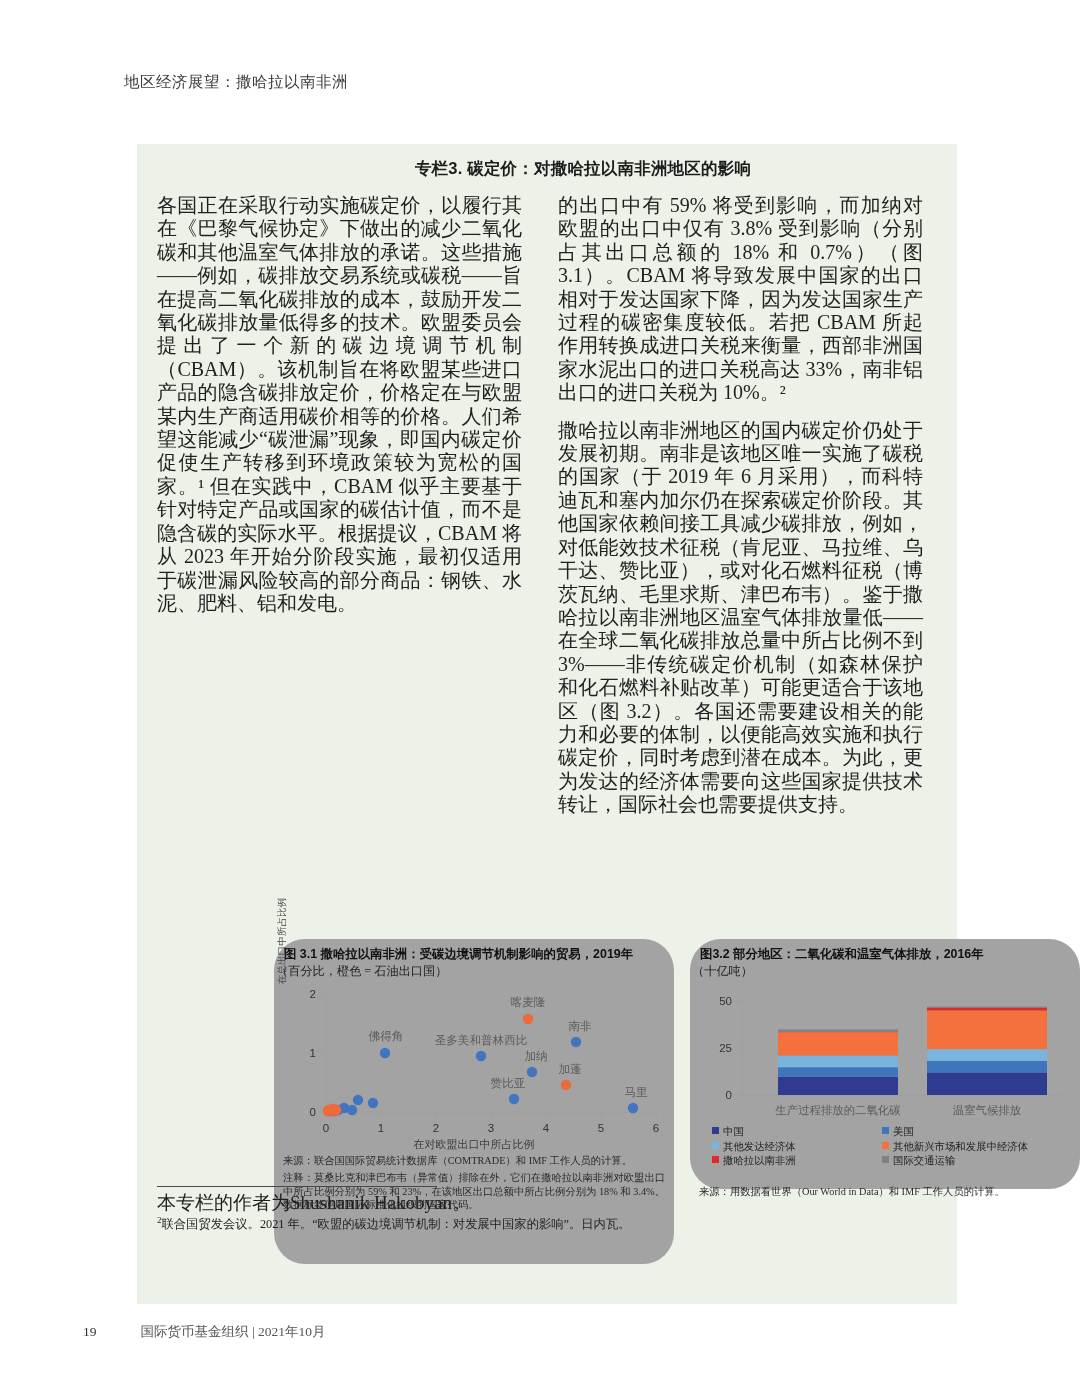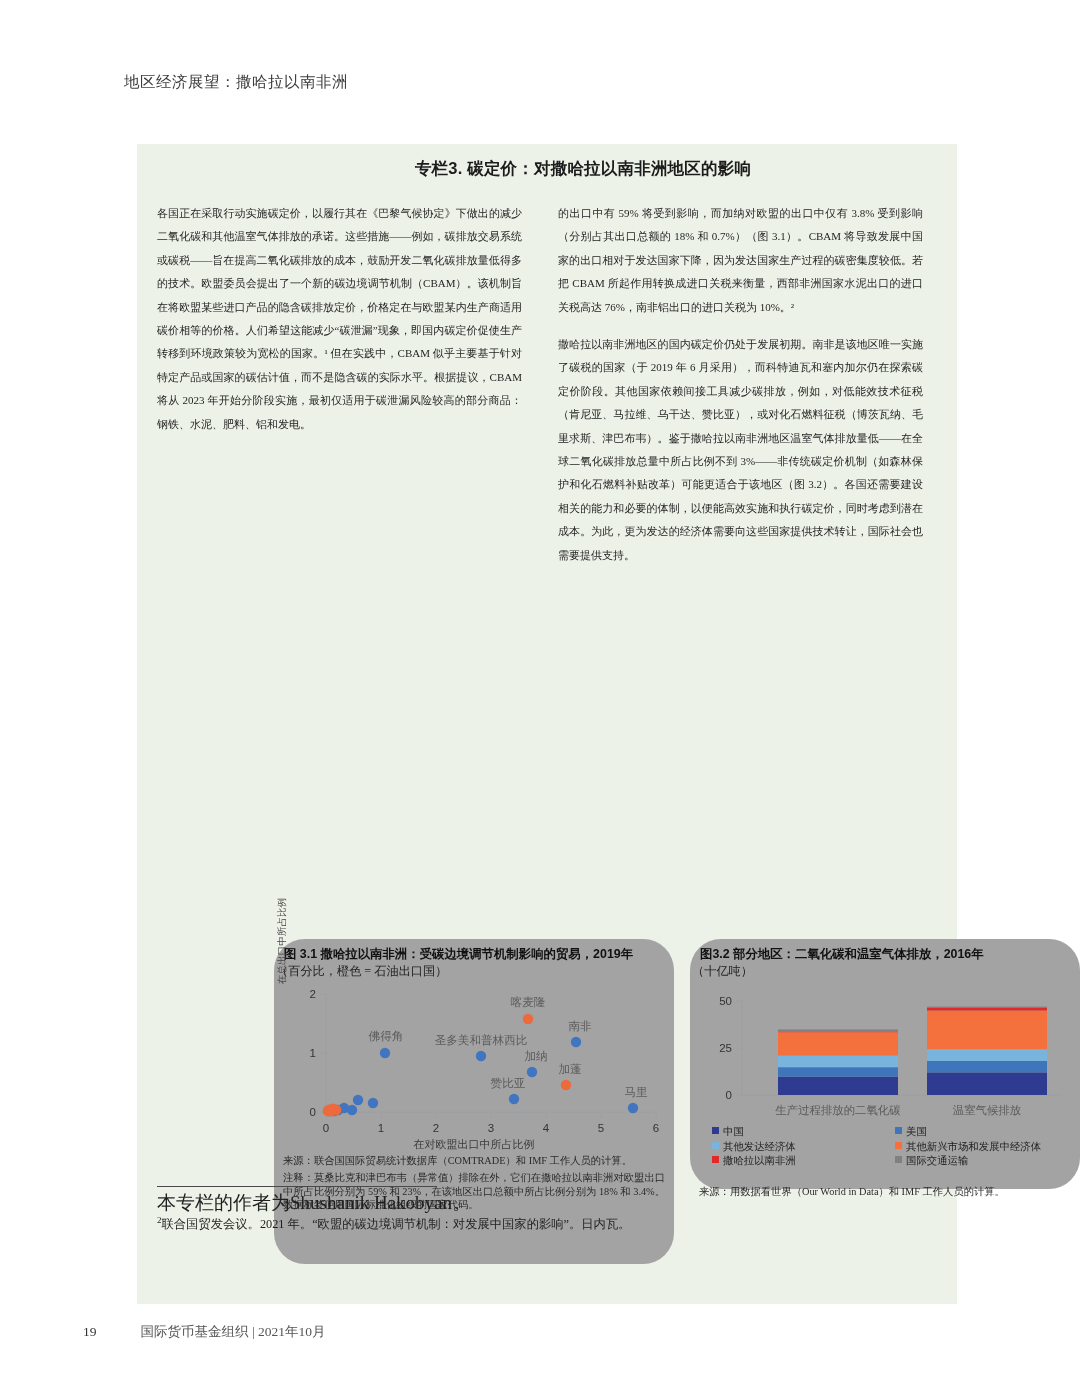--- a/index.html
+++ b/index.html
@@ -32,22 +32,22 @@
     font-weight:bold;font-size:16.5px;color:#1c1c1c;
     letter-spacing:.2px;
     padding-left:36px;
   }
 
   
   .cols{
     position:absolute;left:0;top:50px;width:100%;height:600px;
   }
   .col{
-    position:absolute;top:8px;width:365px;
-    font-size:11px;line-height:23.4px;
+    position:absolute;top:0;width:365px;
+    font-size:20px;line-height:23.4px;
     text-align:justify;text-justify:inter-ideograph;
     color:#1f1f1f;
   }
   .col.left{left:20px;}
   .col.right{left:421px;}
   .col p{margin:0 0 14px 0;}
   sup{font-size:10px;vertical-align:super;line-height:0;}
 
   
   .fig{
@@ -87,21 +87,21 @@
   }
 
   
   .bar-wrap{position:relative;width:390px;height:140px;margin-top:3px;}
   .legend{
     position:relative;width:390px;margin-top:2px;
     font-size:10.4px;color:#222;line-height:14.5px;
   }
   .legend-col{position:absolute;top:0;}
   .legend-col.a{left:22px;}
-  .legend-col.b{left:205px;}
+  .legend-col.b{left:192px;}
   .lg-item{white-space:nowrap;}
   .sw{display:inline-block;width:7px;height:7px;margin-right:4px;vertical-align:1px;}
 
   
   .fn-rule{
     position:absolute;left:20px;top:1042px;width:280px;
     border-top:1px solid #4a4a4a;
   }
   .fn-block{
     position:absolute;left:20px;top:1050px;width:790px;
@@ -128,21 +128,21 @@
 
   <div class="box">
 
     <div class="box-title">专栏3. 碳定价：对撒哈拉以南非洲地区的影响</div>
 
     <div class="cols">
       <div class="col left">
         <p>各国正在采取行动实施碳定价，以履行其在《巴黎气候协定》下做出的减少二氧化碳和其他温室气体排放的承诺。这些措施——例如，碳排放交易系统或碳税——旨在提高二氧化碳排放的成本，鼓励开发二氧化碳排放量低得多的技术。欧盟委员会提出了一个新的碳边境调节机制（CBAM）。该机制旨在将欧盟某些进口产品的隐含碳排放定价，价格定在与欧盟某内生产商适用碳价相等的价格。人们希望这能减少“碳泄漏”现象，即国内碳定价促使生产转移到环境政策较为宽松的国家。¹ 但在实践中，CBAM 似乎主要基于针对特定产品或国家的碳估计值，而不是隐含碳的实际水平。根据提议，CBAM 将从 2023 年开始分阶段实施，最初仅适用于碳泄漏风险较高的部分商品：钢铁、水泥、肥料、铝和发电。</p>
       </div>
       <div class="col right">
-        <p>的出口中有 59% 将受到影响，而加纳对欧盟的出口中仅有 3.8% 受到影响（分别占其出口总额的 18% 和 0.7%）（图 3.1）。CBAM 将导致发展中国家的出口相对于发达国家下降，因为发达国家生产过程的碳密集度较低。若把 CBAM 所起作用转换成进口关税来衡量，西部非洲国家水泥出口的进口关税高达 76%，南非铝出口的进口关税为 10%。²</p>
+        <p>的出口中有 59% 将受到影响，而加纳对欧盟的出口中仅有 3.8% 受到影响（分别占其出口总额的 18% 和 0.7%）（图 3.1）。CBAM 将导致发展中国家的出口相对于发达国家下降，因为发达国家生产过程的碳密集度较低。若把 CBAM 所起作用转换成进口关税来衡量，西部非洲国家水泥出口的进口关税高达 33%，南非铝出口的进口关税为 10%。²</p>
         <p>撒哈拉以南非洲地区的国内碳定价仍处于发展初期。南非是该地区唯一实施了碳税的国家（于 2019 年 6 月采用），而科特迪瓦和塞内加尔仍在探索碳定价阶段。其他国家依赖间接工具减少碳排放，例如，对低能效技术征税（肯尼亚、马拉维、乌干达、赞比亚），或对化石燃料征税（博茨瓦纳、毛里求斯、津巴布韦）。鉴于撒哈拉以南非洲地区温室气体排放量低——在全球二氧化碳排放总量中所占比例不到 3%——非传统碳定价机制（如森林保护和化石燃料补贴改革）可能更适合于该地区（图 3.2）。各国还需要建设相关的能力和必要的体制，以便能高效实施和执行碳定价，同时考虑到潜在成本。为此，更为发达的经济体需要向这些国家提供技术转让，国际社会也需要提供支持。</p>
       </div>
     </div>
 
     <div class="fig fig1">
       <div class="fig-title">图 3.1 撒哈拉以南非洲：受碳边境调节机制影响的贸易，2019年</div>
       <div class="fig-unit">（百分比，橙色 = 石油出口国）</div>
 
       <div class="scatter-wrap">
         <div class="ylab-rot">在总出口中所占比例</div>

